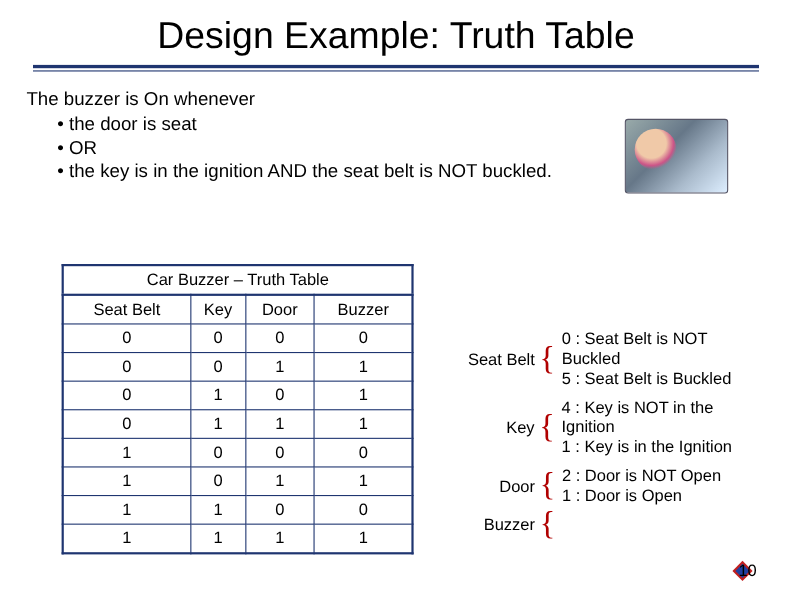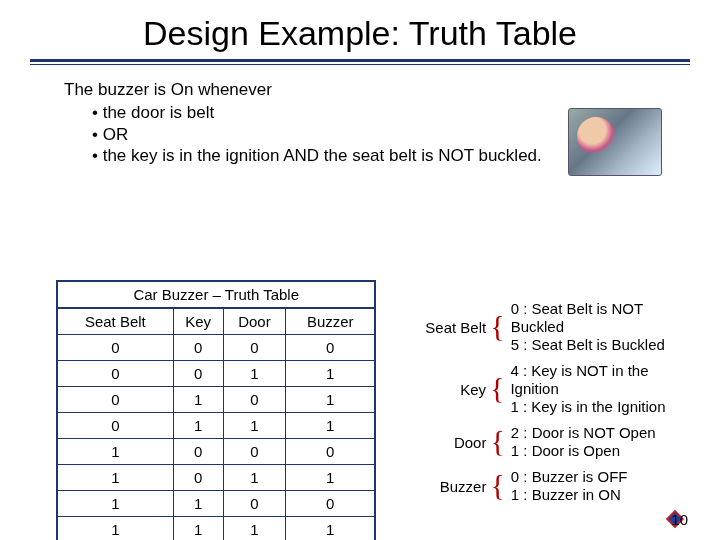--- a/index.html
+++ b/index.html
@@ -30,21 +30,21 @@
     margin: 0 30px 2px 30px;
   }
   .title-underline2 {
     height: 0;
     border-top: 1px solid #1f3570;
     margin: 0 30px 14px 30px;
   }
   .intro {
     font-size: 17px;
     line-height: 1.25;
-    margin-left: 64px;
+    margin-left: 24px;
     margin-right: 48px;
   }
   .intro .lead {
     margin-bottom: 2px;
   }
   .intro ul {
     margin: 0 0 0 28px;
     padding: 0;
     list-style: none;
   }
@@ -64,21 +64,20 @@
     border: 2px solid #1f3570;
     width: 322px;
   }
   table.truth caption {
     caption-side: top;
     border: 2px solid #1f3570;
     border-bottom: none;
     font-size: 15px;
     padding: 4px 0;
     text-align: center;
-    margin-top: 40px;
   }
   table.truth th, table.truth td {
     border: 1px solid #1f3570;
     font-size: 15px;
     text-align: center;
     padding: 4px 0;
     font-weight: normal;
   }
   table.truth th {
     font-weight: normal;
@@ -147,21 +146,21 @@
 
 <div class="slide">
 
   <div class="title">Design Example: Truth Table</div>
   <div class="title-underline"></div>
   <div class="title-underline2"></div>
 
   <div class="intro">
     <div class="lead">The buzzer is On whenever</div>
     <ul>
-      <li>the door is belt</li>
+      <li>the door is seat</li>
       <li>OR</li>
       <li>the key is in the ignition AND the seat belt is NOT buckled.</li>
     </ul>
   </div>
 
   <div class="clip"></div>
 
   <div class="lower">
 
     <table class="truth">
@@ -247,24 +246,20 @@
           <div class="legend-label">Door</div>
           <div class="brace">{</div>
           <div class="legend-lines">
             <div>2 : Door is NOT Open</div>
             <div>1 : Door is Open</div>
           </div>
         </div>
         <div class="legend-row">
           <div class="legend-label">Buzzer</div>
           <div class="brace">{</div>
-          <div class="legend-lines">
-            <div>0 : Buzzer is OFF</div>
-            <div>1 : Buzzer in ON</div>
-          </div>
         </div>
       </div>
 
   </div>
 
   <div class="logo">
     <svg viewBox="0 0 24 24">
         <polygon points="12,2 22,12 12,22 2,12" fill="#c02020"></polygon>
         <polygon points="12,5 19,12 12,19 5,12" fill="#1f3fa0"></polygon>
       </svg>

